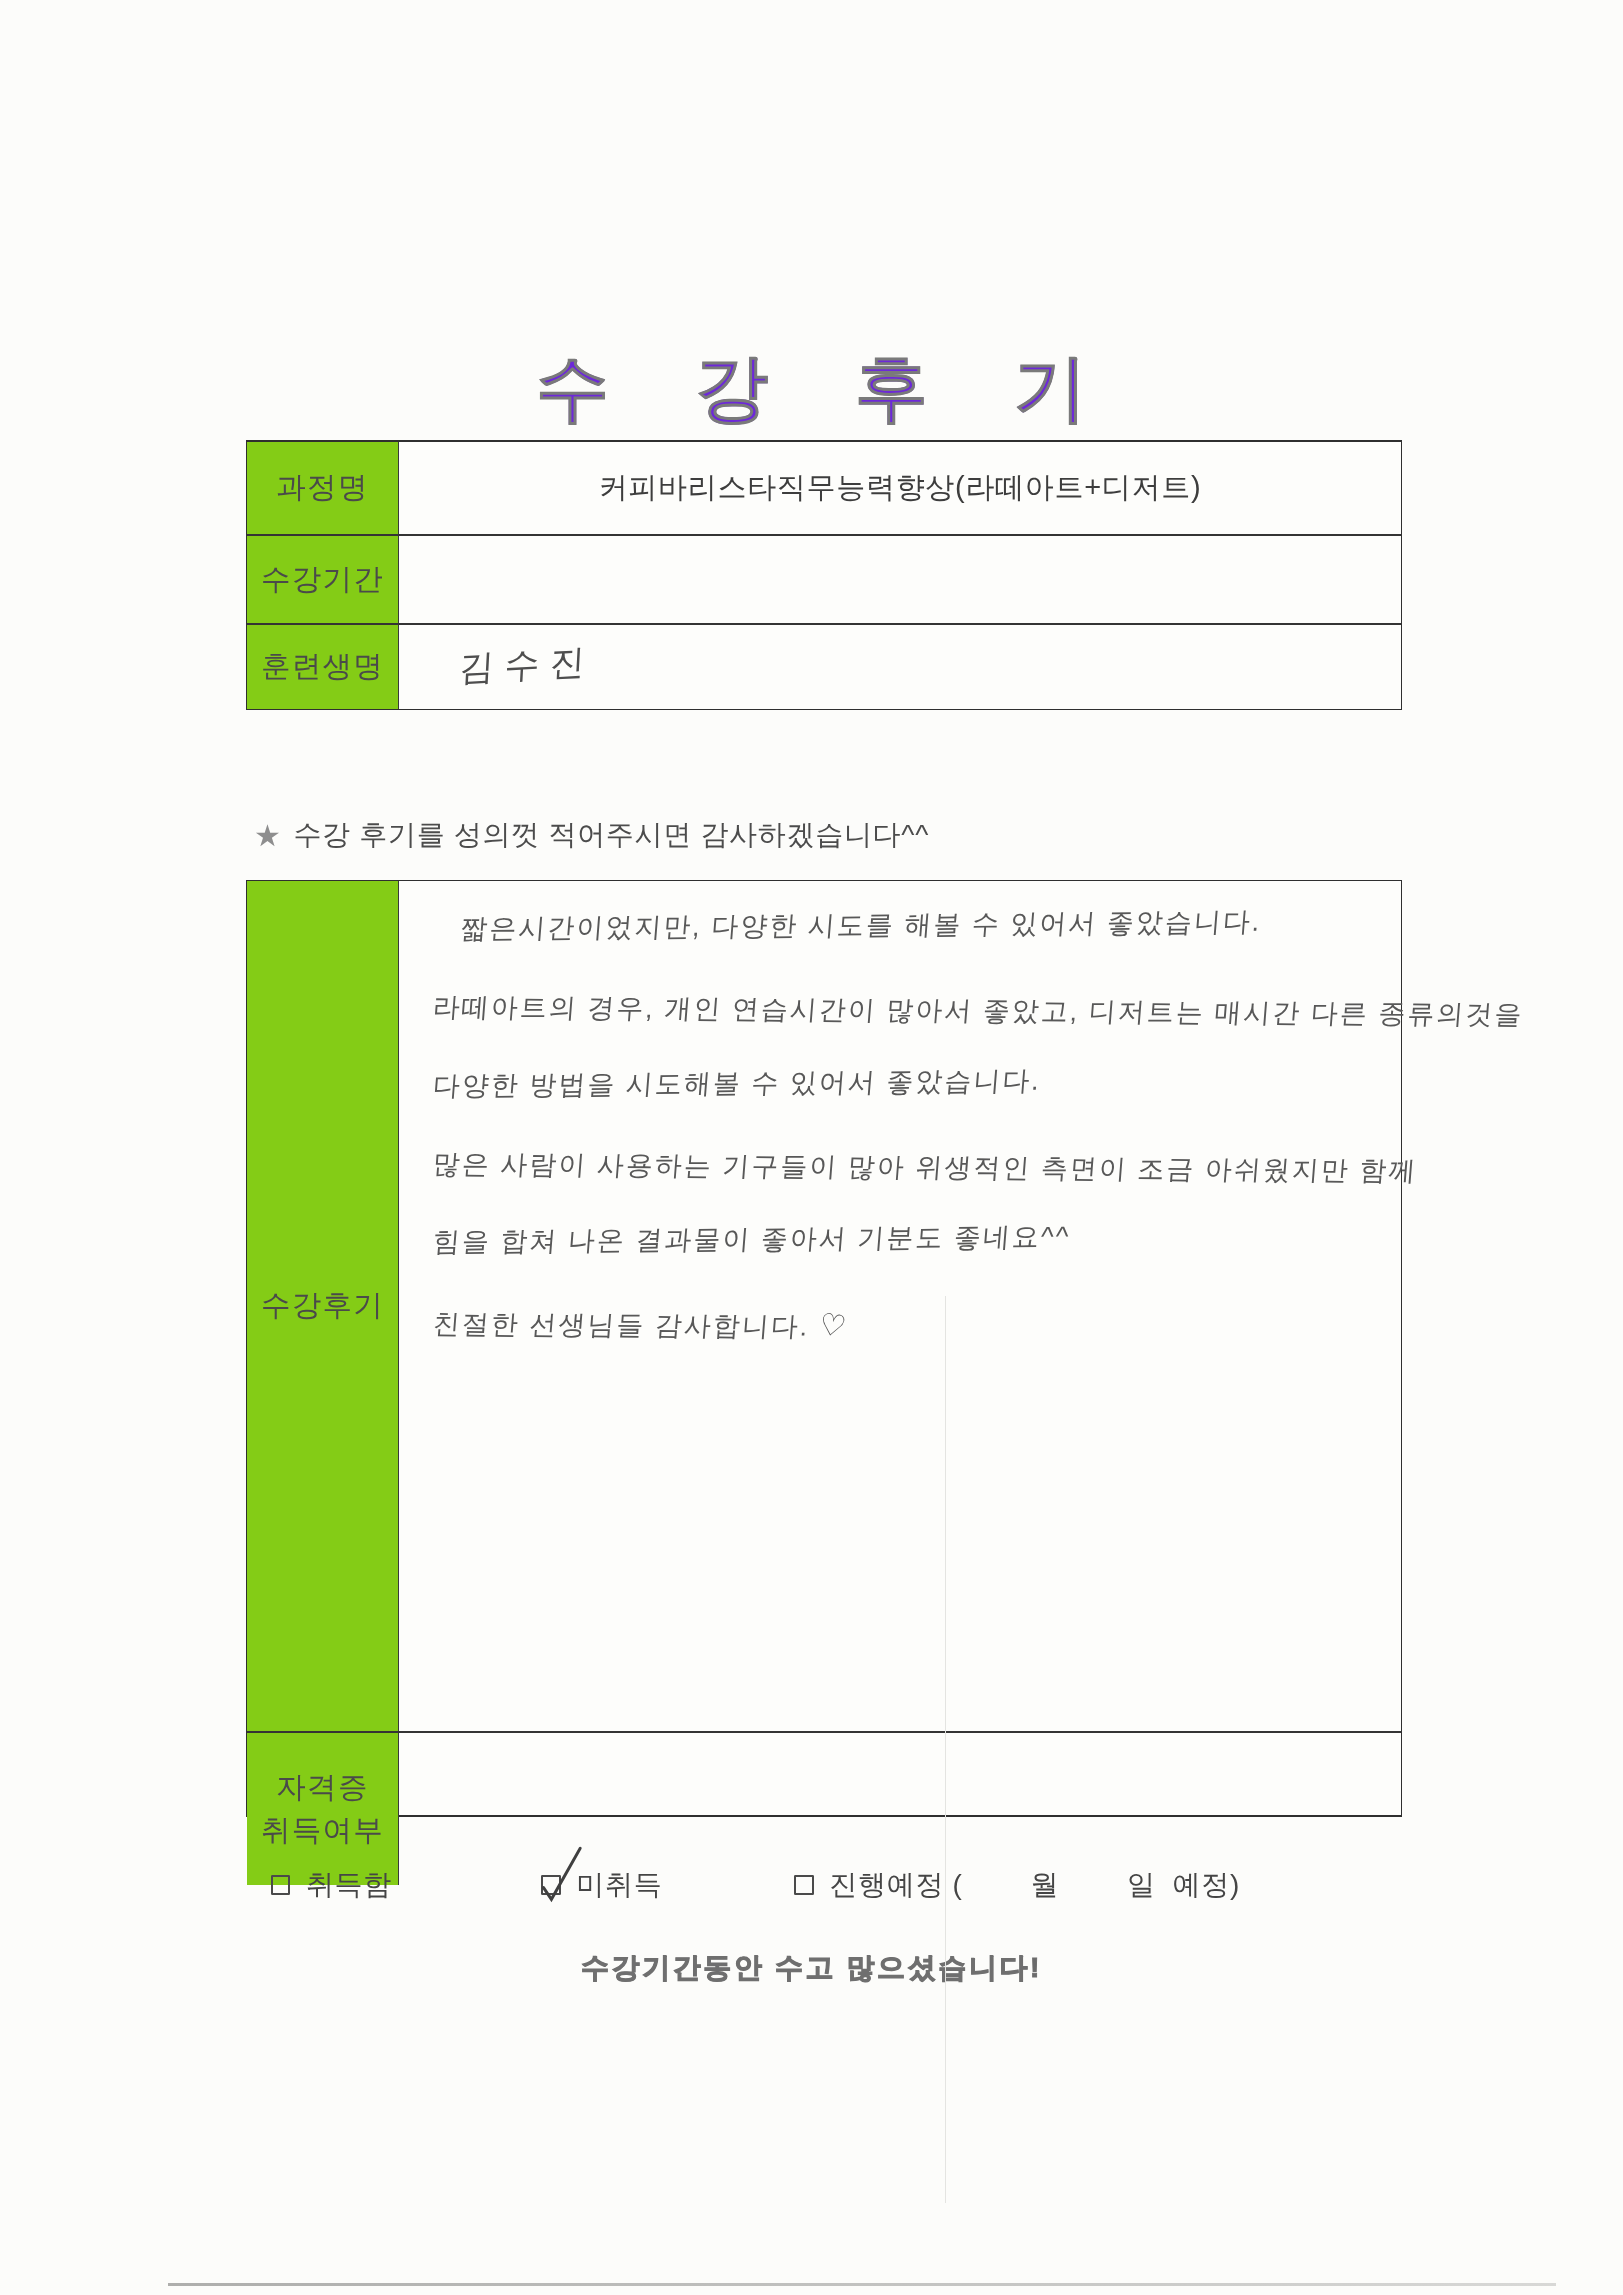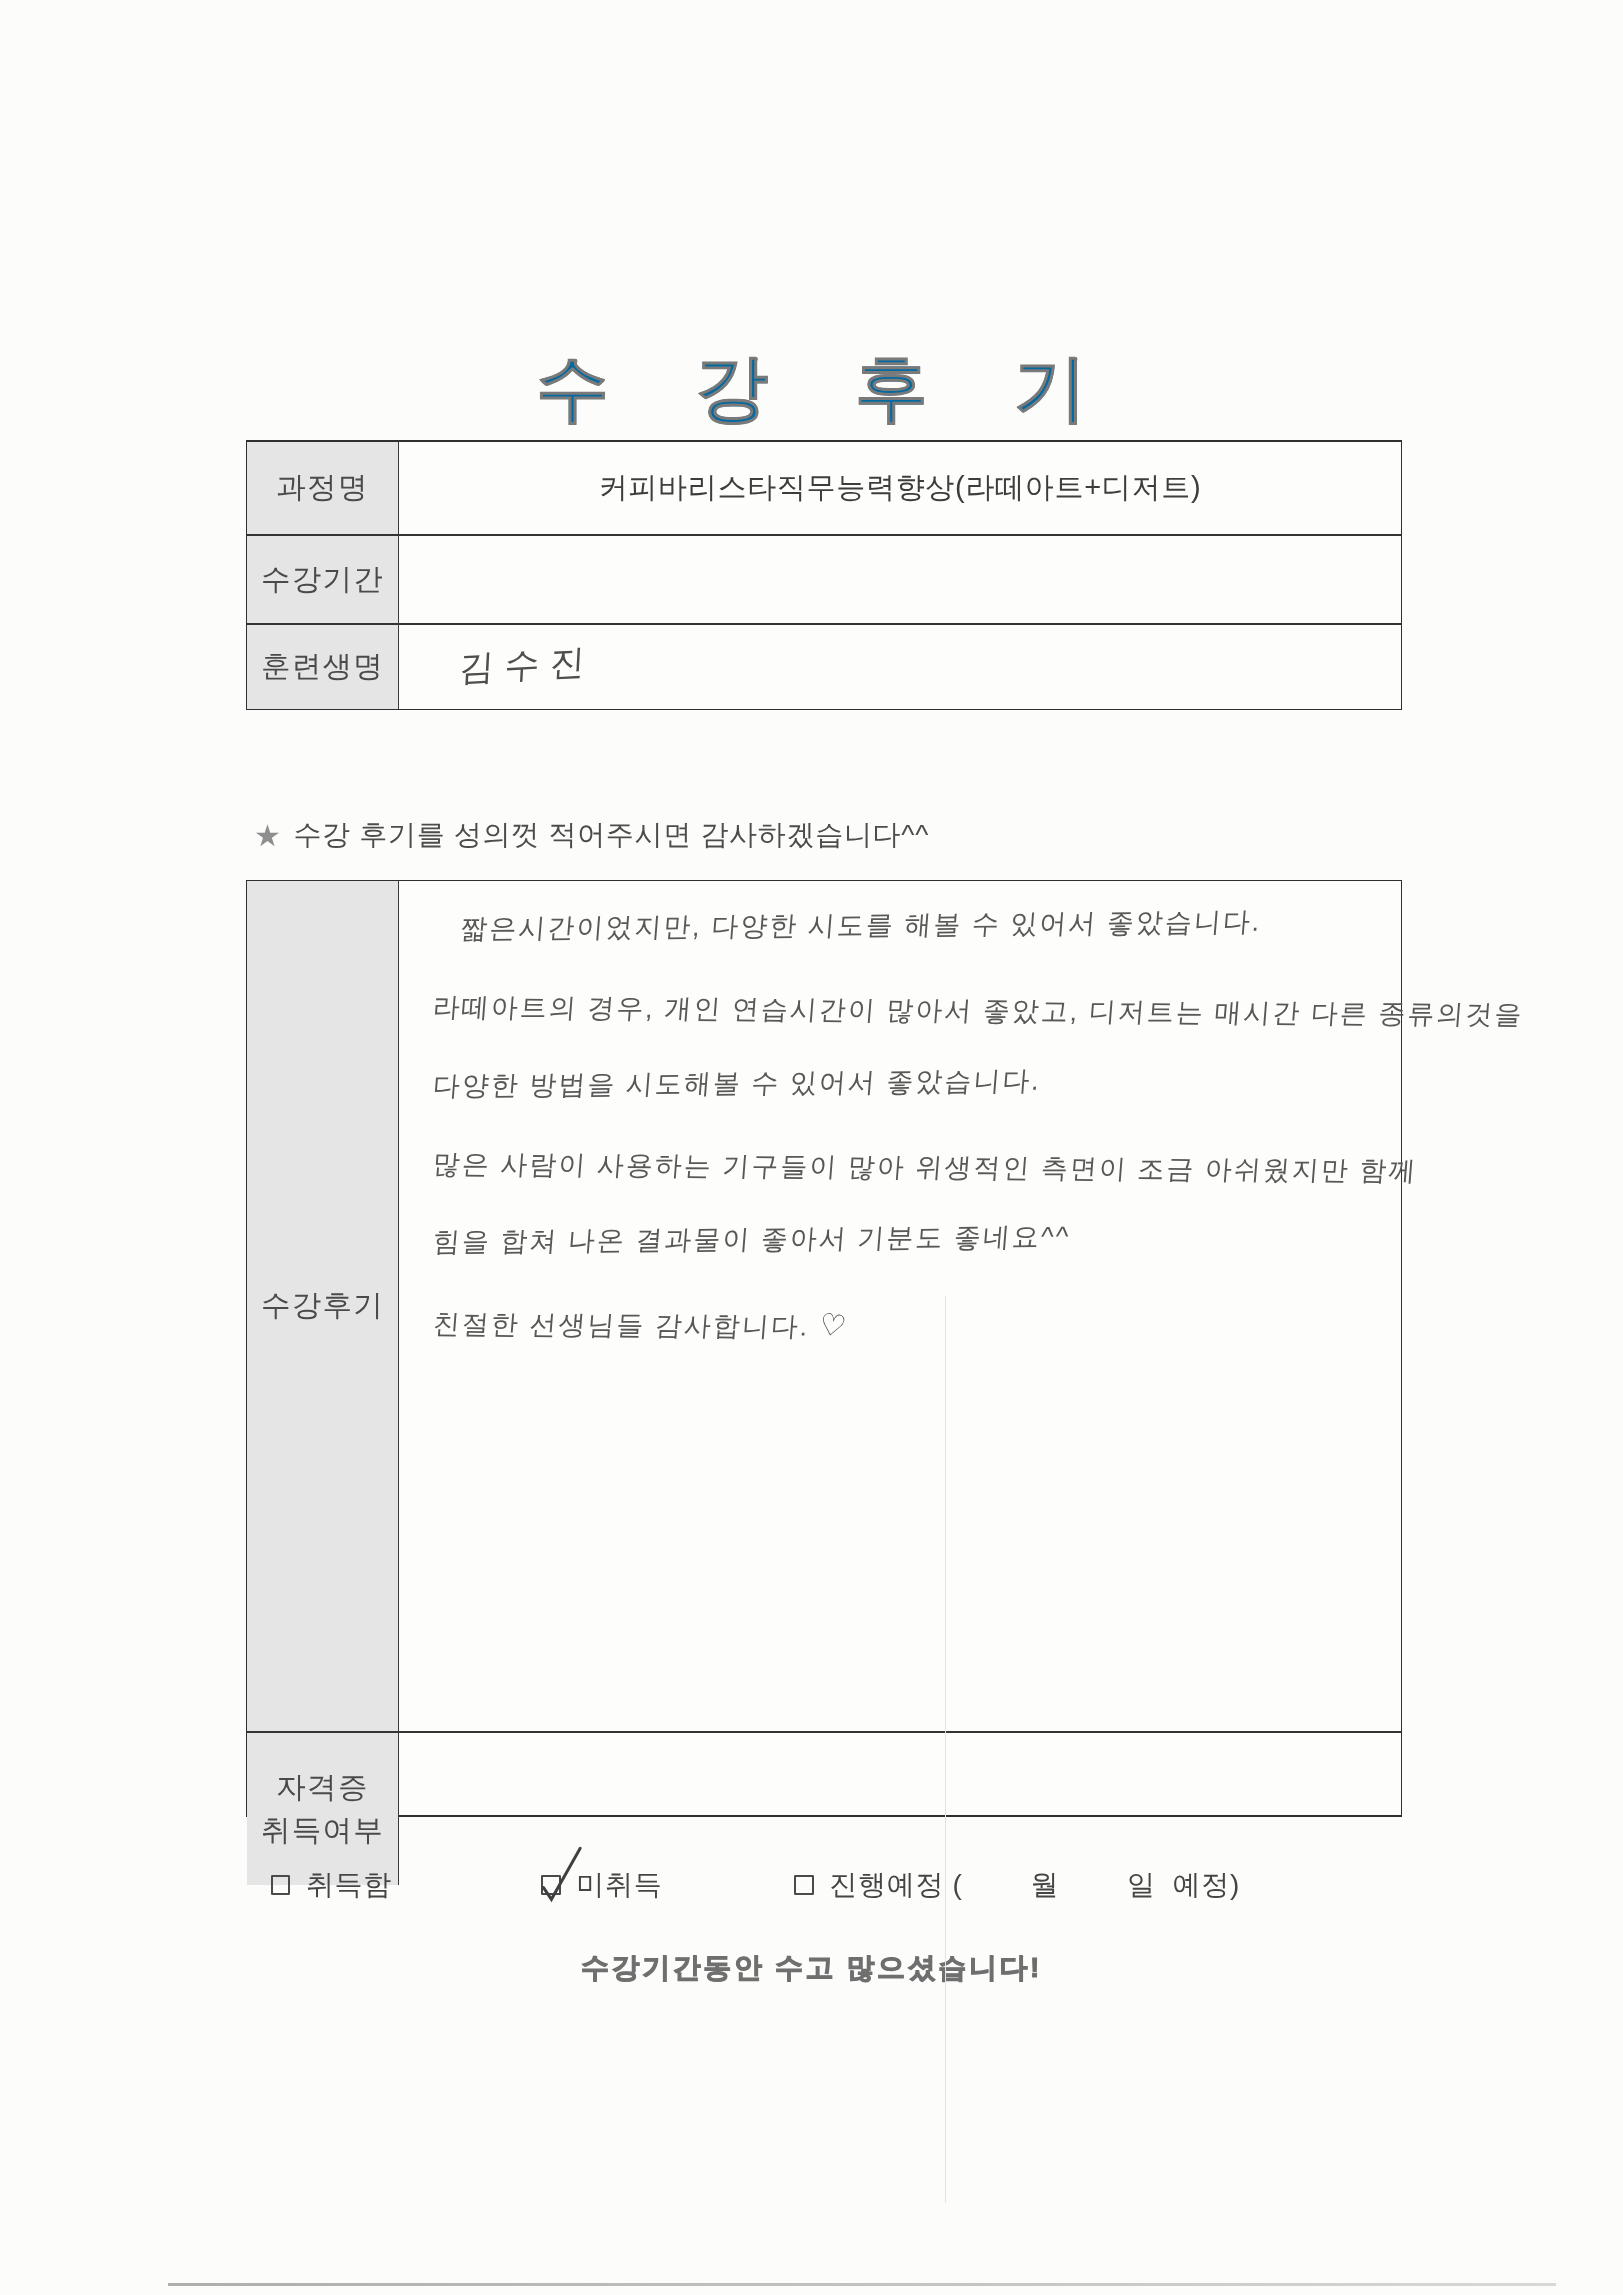--- a/index.html
+++ b/index.html
@@ -10,39 +10,39 @@
     background:#fcfcfa;
     font-family:"Liberation Sans","DejaVu Sans",sans-serif;
     overflow:hidden;
   }
 
   
   .doc-title {
     position:absolute; top:340px; left:0; width:100%;
     text-align:center;
     font-size:73px; font-weight:600;
-    color:#0369a1;
+    color:#6d28d9;
     letter-spacing:33px; text-indent:33px;
     -webkit-text-stroke:0.7px #7a7a7a;
   }
 
   
   .tbl {
     position:absolute; left:246px; width:1156px;
     border:1.3px solid #2f2f2f;
     background:#fdfdfb;
   }
   .tbl-row { display:flex; }
   .tbl-row + .tbl-row { border-top:2px solid #343434; }
   .cell-label {
     width:152px; flex:0 0 152px;
     border-right:1.3px solid #3a3a3a;
     display:flex; flex-direction:column; align-items:center; justify-content:center;
     font-size:29.5px; color:#4a4a4a; letter-spacing:1.3px;
-    background:#e5e5e5;
+    background:#84cc16;
   }
   .cell-value {
     flex:1; position:relative;
     display:flex; align-items:center; justify-content:center;
     font-size:29px; color:#3d3d3d; letter-spacing:0.7px;
   }
 
   #info-table { top:440px; border-top-width:2.6px; }
   #info-table .tbl-row { height:89px; }
   #info-table .tbl-row:first-child { height:92px; }

